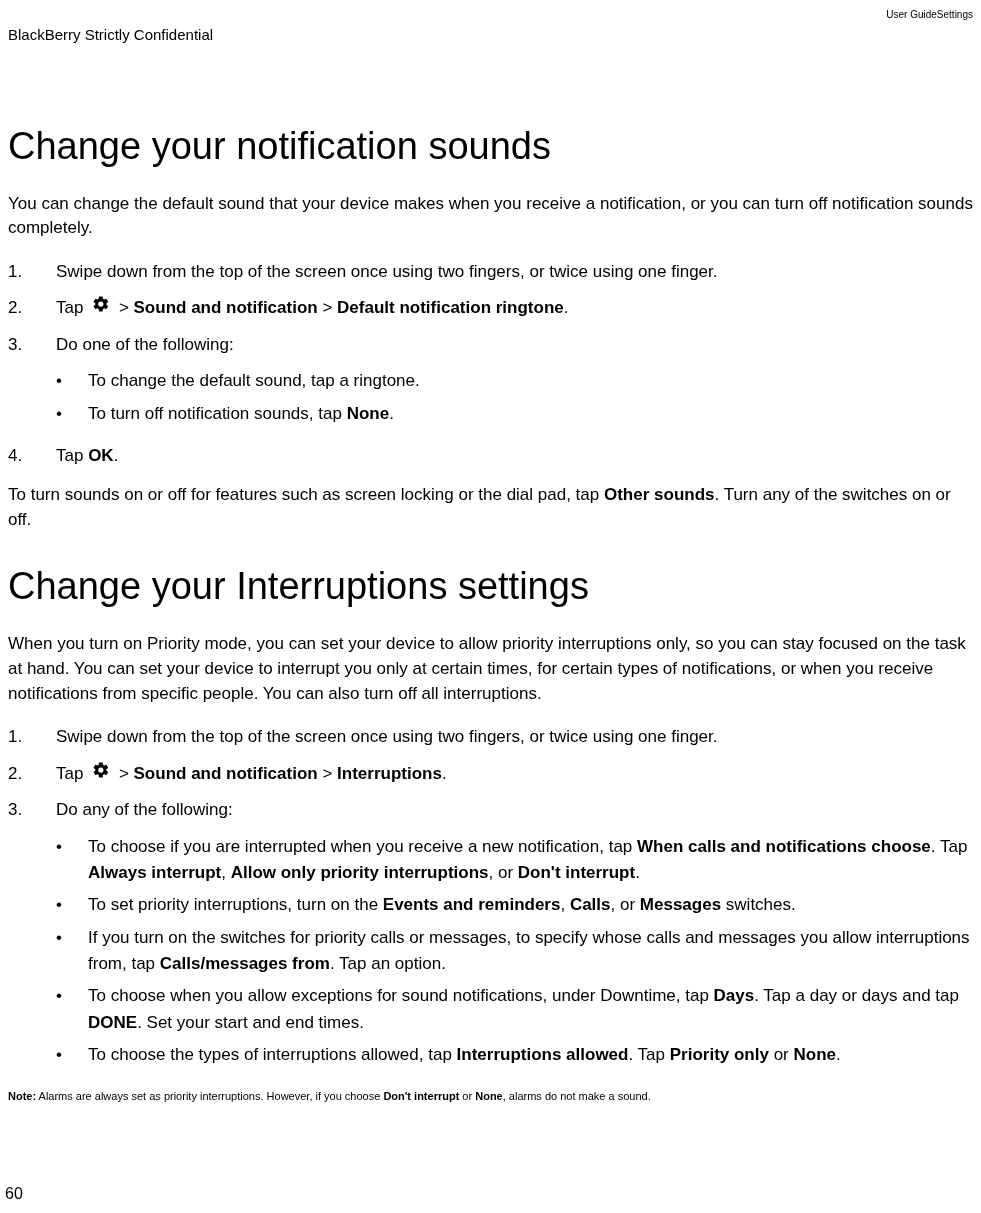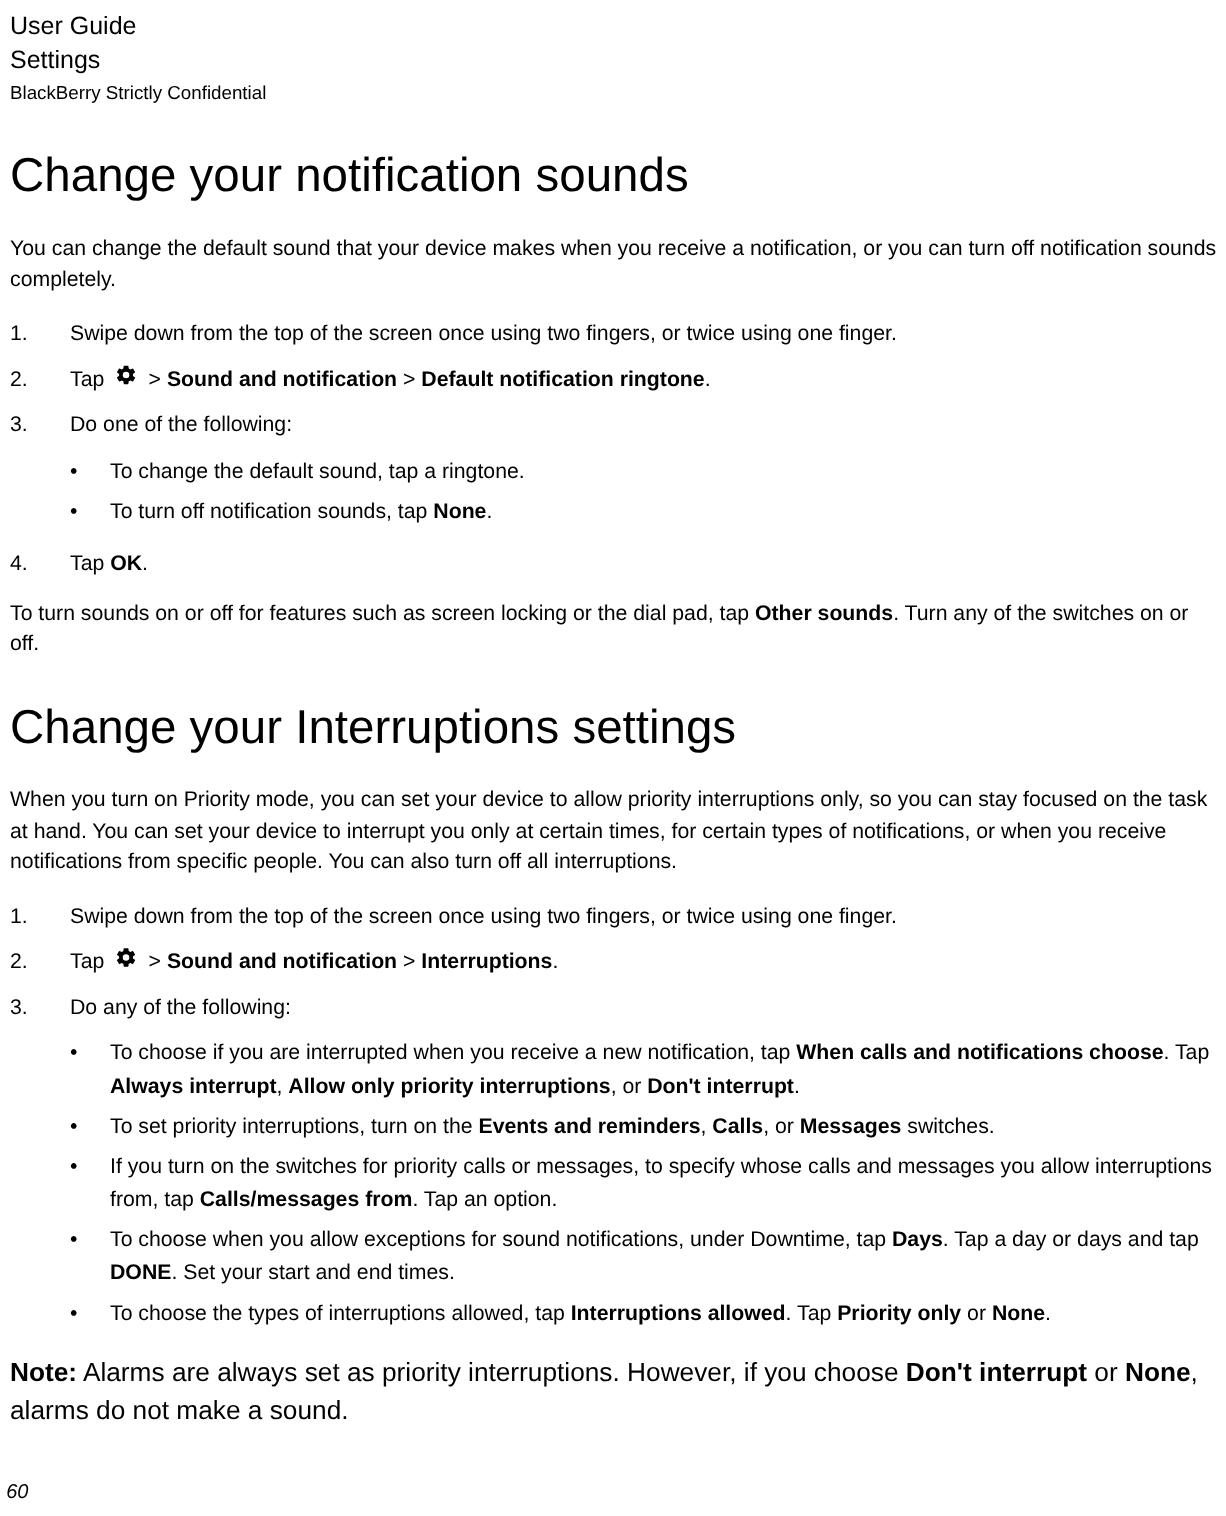--- a/index.html
+++ b/index.html
@@ -12,28 +12,27 @@
     width: 981px;
     height: 1213px;
     background: #fff;
     color: #000;
     position: relative;
     padding: 8px 8px 8px 8px;
   }
   .header-row {
     display: flex;
     justify-content: flex-end;
-    font-size: 20px;
+    font-size: 10px;
     line-height: 1.35;
     margin-bottom: 4px;
-    flex-direction: column;
   }
   .sub-header-left {
     font-size: 15px;
-    margin-bottom: 37px;
+    margin-bottom: 82px;
   }
   h1 {
     font-size: 38px;
     font-weight: 400;
     margin-bottom: 18px;
     margin-top: 33px;
   }
   p.intro {
     font-size: 17px;
     line-height: 1.45;
@@ -75,30 +74,29 @@
     text-align: left;
   }
   ul.bullets > li .bullet-body {
     flex: 1;
   }
   .para-after {
     font-size: 17px;
     line-height: 1.45;
   }
   .note-para {
-    font-size: 21px;
+    font-size: 11px;
     line-height: 1.45;
   }
   b { font-weight: 700; }
   .page-number {
     position: absolute;
     left: 5px;
     bottom: 10px;
     font-size: 16px;
-    font-style: italic;
   }
 </style>
 </head>
 <body>
 
 <div class="header-row">
   <div>User Guide</div>
   <div>Settings</div>
 </div>
 <div class="sub-header-left">BlackBerry Strictly Confidential</div>

